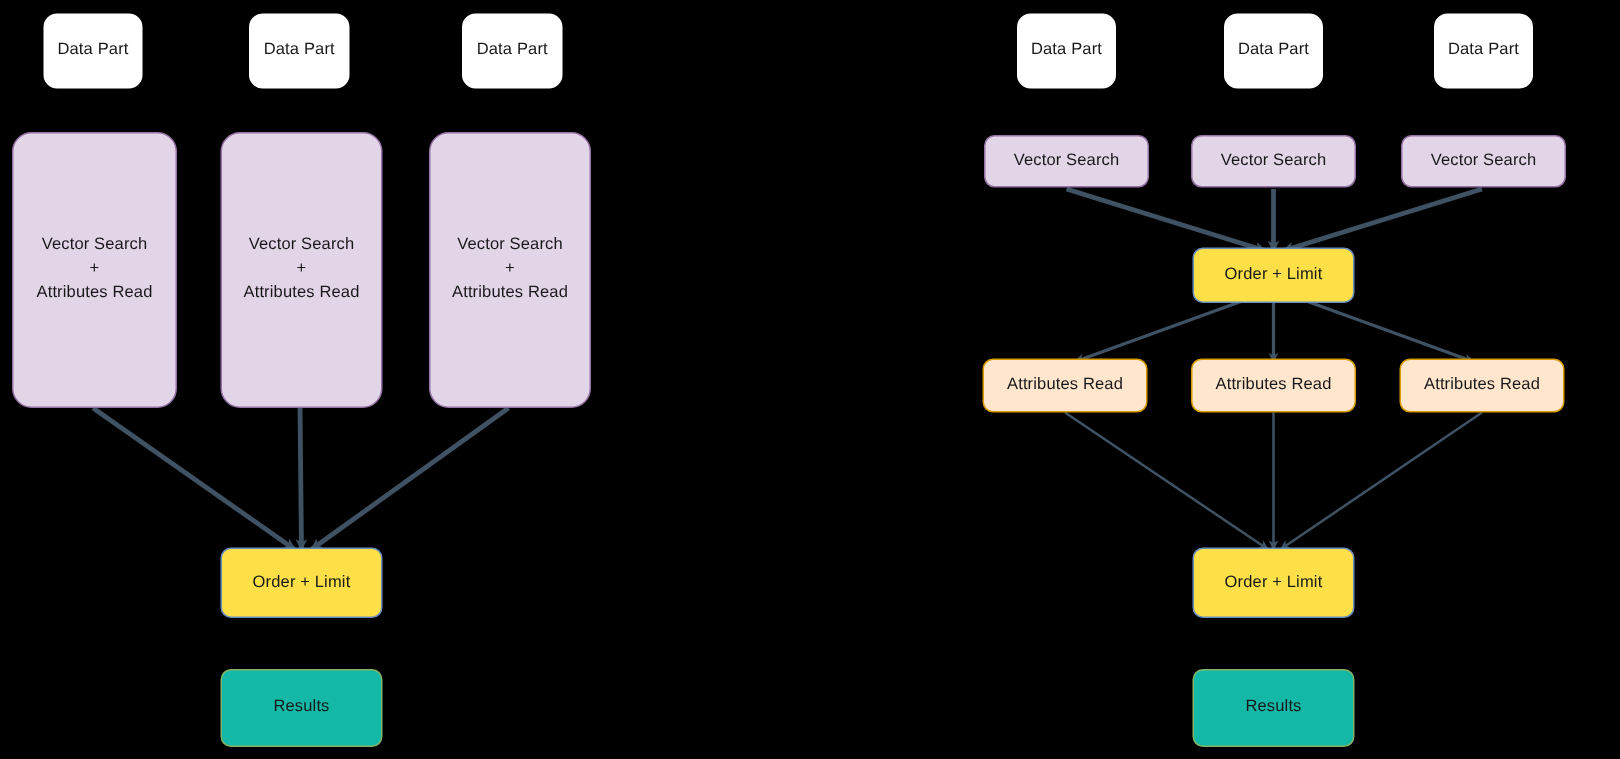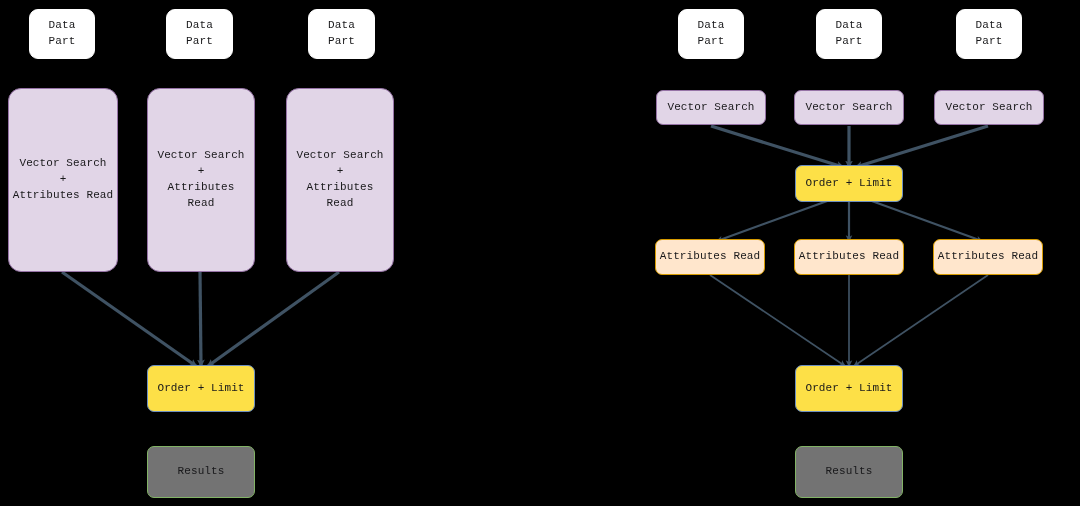--- a/index.html
+++ b/index.html
@@ -7,21 +7,21 @@
     margin: 0;
     padding: 0;
     background: #000000;
   }
   #canvas {
     position: relative;
     width: 1080px;
     height: 506px;
     background: #000000;
     overflow: hidden;
-    font-family: Liberation Mono, monospace;
+    font-family: Liberation Sans, sans-serif;
   }
   .edge-layer {
     position: absolute;
     left: 0;
     top: 0;
     width: 1080px;
     height: 506px;
     pointer-events: none;
   }
   .node {
@@ -53,21 +53,21 @@
   .node-purple-tall {
     background: #e1d5e7;
     border-color: #9673a6;
     border-radius: 13px;
   }
   .node-blue {
     background: #fde047;
     border-color: #6c8ebf;
   }
   .node-green {
-    background: #737373;
+    background: #14b8a6;
     border-color: #82b366;
   }
   .node-orange {
     background: #ffe6cc;
     border-color: #d79b00;
   }
   .node-label {
     display: block;
     width: 100%;
     padding: 0 3px;

